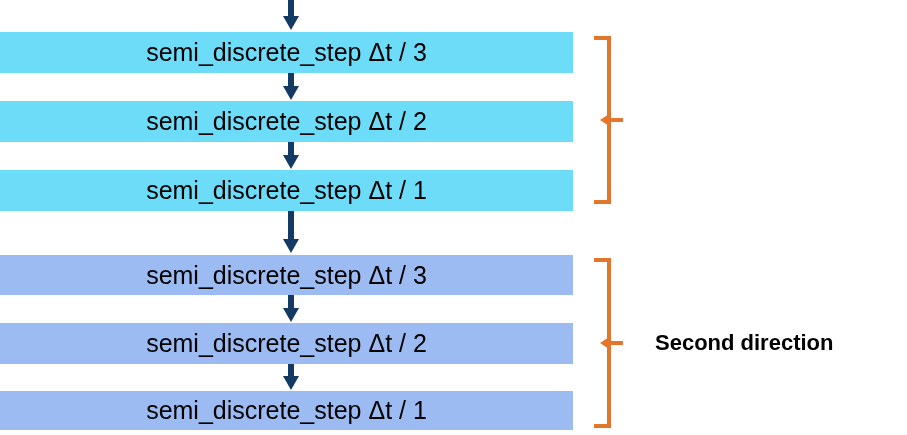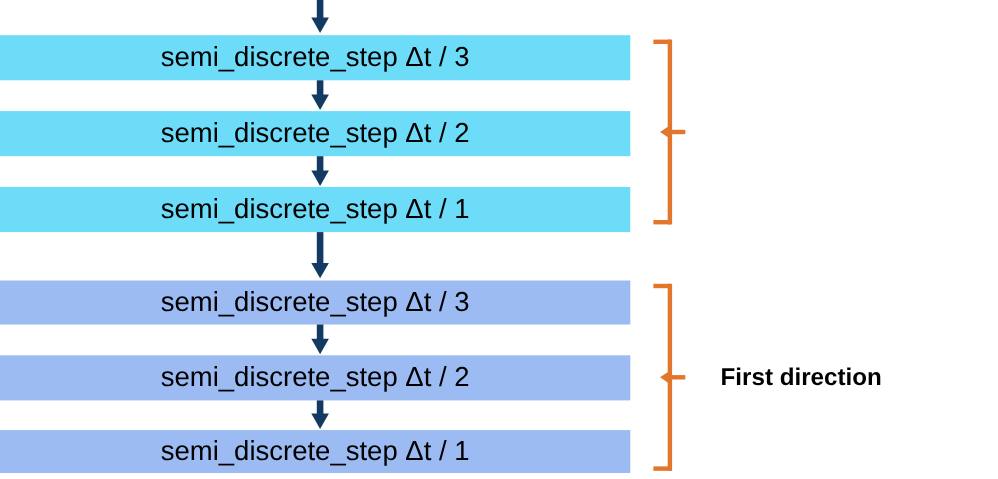--- a/index.html
+++ b/index.html
@@ -169,15 +169,15 @@
     <div class="nub-tip" style="top:78px;"></div>
   </div>
 
   <div class="brace" style="top:258px; height:170px;">
     <div class="vline"></div>
     <div class="cap top"></div>
     <div class="cap bottom"></div>
     <div class="nub" style="top:83px;"></div>
     <div class="nub-tip" style="top:79px;"></div>
   </div>
-  <div class="group-label" style="top:330px;">First direction</div>
+  <div class="group-label" style="top:330px;">Second direction</div>
 
 </div>
 
 </body></html>

